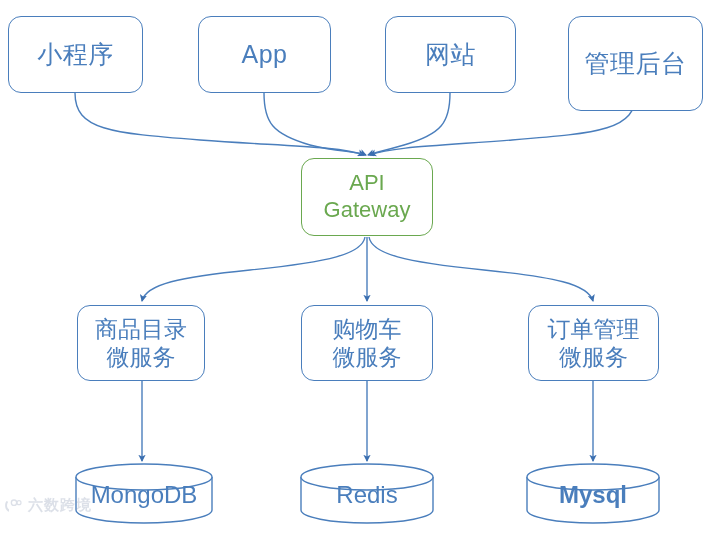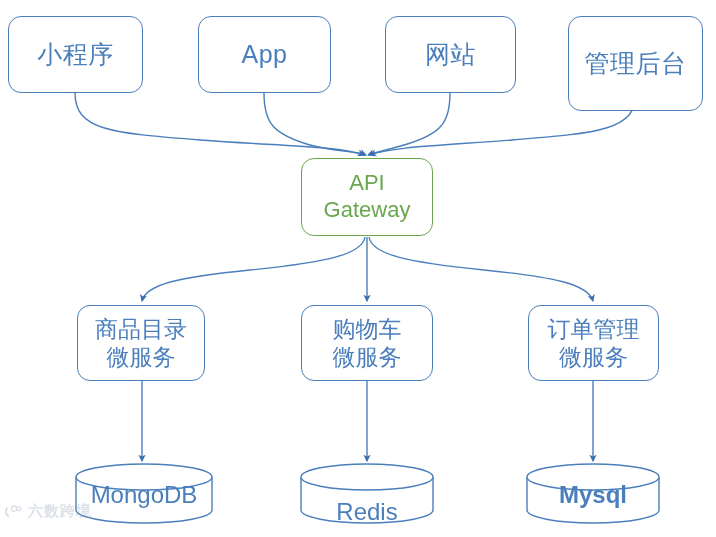--- a/index.html
+++ b/index.html
@@ -63,21 +63,21 @@
     align-items: center;
     justify-content: center;
     color: #4a7ebc;
     font-size: 24px;
     background: transparent;
     user-select: none;
   }
   .watermark {
     position: absolute;
     left: 4px;
-    bottom: 16px;
+    bottom: 22px;
     display: flex;
     align-items: center;
     gap: 4px;
     opacity: 0.30;
     user-select: none;
   }
   .watermark .wm-text {
     font-size: 15px;
     color: #8d9bb5;
     letter-spacing: 1px;
@@ -141,21 +141,21 @@
 Gateway</div>
 
   <div class="node service-box" style="left:77px;  top:305px; width:128px; height:76px;">商品目录
 微服务</div>
   <div class="node service-box" style="left:301px; top:305px; width:132px; height:76px;">购物车
 微服务</div>
   <div class="node service-box" style="left:528px; top:305px; width:131px; height:76px;">订单管理
 微服务</div>
 
   <div class="db-label" style="left:76px;  top:477px; width:136px; height:36px;">MongoDB</div>
-  <div class="db-label" style="left:301px; top:477px; width:132px; height:36px;margin-top:17px;">Redis</div>
+  <div class="db-label" style="left:301px; top:477px; width:132px; height:36px;">Redis</div>
   <div class="db-label" style="left:527px; top:477px; width:132px; height:36px;font-weight:bold;">Mysql</div>
 
   <div class="watermark">
     <svg class="wm-logo" viewBox="0 0 24 20">
       <path d="M3 4 C0 8 1 15 6 17 L6 14 C3 12 3 8 5 5 Z" fill="#8d9bb5"></path>
       <circle cx="12" cy="6" r="3.2" fill="none" stroke="#8d9bb5" stroke-width="1.6"></circle>
       <circle cx="18" cy="6" r="2.4" fill="none" stroke="#8d9bb5" stroke-width="1.4"></circle>
     </svg>
     <span class="wm-text">六数跨境</span>
   </div>

